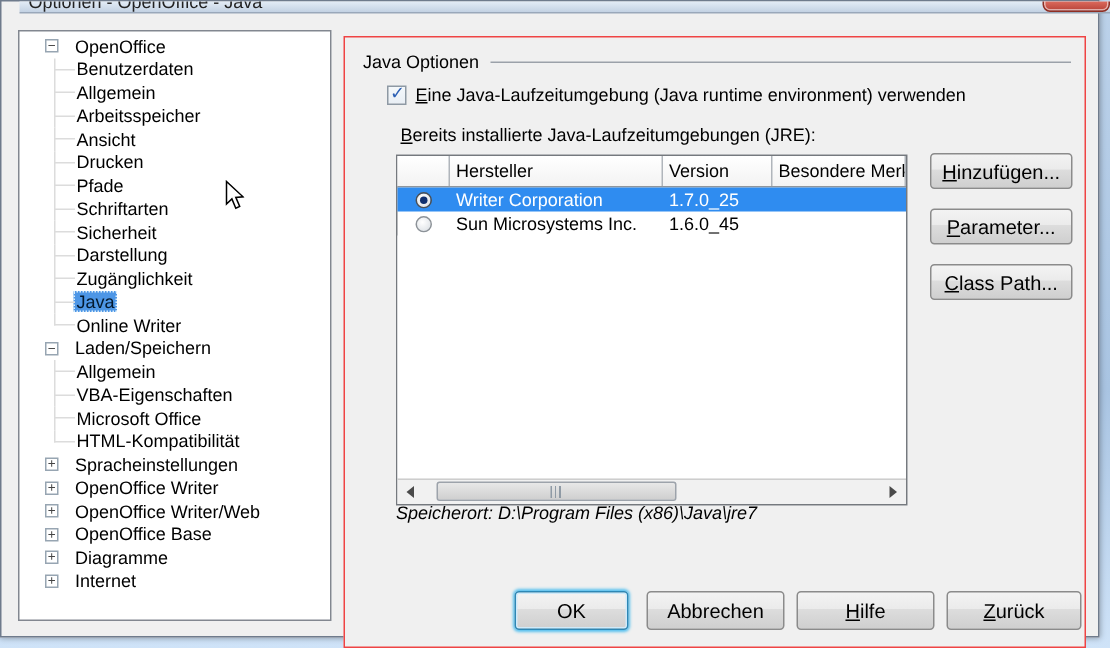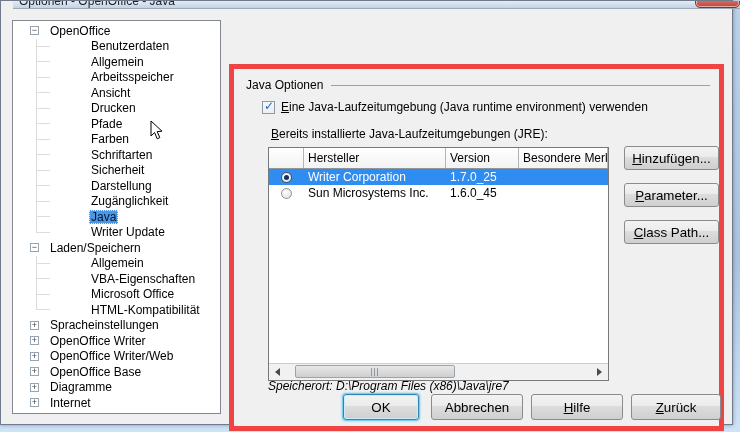--- a/index.html
+++ b/index.html
@@ -20,30 +20,30 @@
     border:1px solid #8e2f24; border-radius:0 0 5px 5px; box-shadow:inset 0 0 0 1px rgba(255,255,255,.55); }
 
   
   .tree-panel { position:absolute; left:11px; top:19px; width:209px; height:394px;
     background:#fff; border:1px solid #828790; overflow:hidden; padding-top:2px; }
   .trow { position:relative; height:15.5px; display:flex; align-items:center; white-space:nowrap; }
   .expander { display:inline-block; width:9px; height:9px; border:1px solid #97a5b2; background:#fff;
     font-size:9px; line-height:7px; text-align:center; color:#444; flex:0 0 9px; }
   .lv0 .expander { margin-left:17px; }
   .lv0 .tlabel { margin-left:9px; }
-  .lv1 .tlabel { margin-left:76px; }
+  .lv1 .tlabel { margin-left:36px; }
   .tlabel { padding:0 2px; }
   .tlabel.sel { background:#4d96e6; color:#04192e; outline:1px dotted #dceefb; outline-offset:-1px;text-align:center; }
   .vline { position:absolute; left:23px; top:0; height:100%; border-left:1px solid #dcdcdc; }
   .last .vline { height:8px; }
   .hstub { position:absolute; left:23px; top:7px; width:14px; border-top:1px solid #dcdcdc; }
 
   
-  .frame { position:absolute; left:228px; top:23px; width:495px; height:367px;
-    border:5px solid #ef4444; background:#f0f0f0;margin-top:40px; }
+  .frame { position:absolute; left:228px; top:23px; width:495px; height:408px;
+    border:1px solid #ef4444; background:#f0f0f0; }
   .ghead { position:absolute; left:12px; right:9px; top:9px; display:flex; align-items:center; gap:8px; }
   .ghead .rule { flex:1; border-top:1px solid #9ba1a9; margin-top:1px; }
 
   .chkrow { position:absolute; left:28px; top:31px; display:flex; align-items:center; gap:6px; }
   .checkbox { width:13px; height:13px; background:linear-gradient(180deg,#f4f8fb,#e9eff5);
     border:1px solid #8e99a4; position:relative; }
   .checkbox .mark { position:absolute; left:1px; top:-3px; font-size:12px; font-weight:bold; color:#2b5fb4; }
 
   .jre-label { position:absolute; left:37px; top:58px; }
 
@@ -137,25 +137,20 @@
           <span class="tlabel">Drucken</span>
         </div>
         <div class="trow lv1">
           <span class="vline"></span>
           <span class="hstub"></span>
           <span class="tlabel">Pfade</span>
         </div>
         <div class="trow lv1">
           <span class="vline"></span>
           <span class="hstub"></span>
-          <span class="tlabel">Farben</span>
-        </div>
-        <div class="trow lv1">
-          <span class="vline"></span>
-          <span class="hstub"></span>
           <span class="tlabel">Schriftarten</span>
         </div>
         <div class="trow lv1">
           <span class="vline"></span>
           <span class="hstub"></span>
           <span class="tlabel">Sicherheit</span>
         </div>
         <div class="trow lv1">
           <span class="vline"></span>
           <span class="hstub"></span>
@@ -167,21 +162,21 @@
           <span class="tlabel">Zugänglichkeit</span>
         </div>
         <div class="trow lv1">
           <span class="vline"></span>
           <span class="hstub"></span>
           <span class="tlabel sel">Java</span>
         </div>
         <div class="trow lv1 last">
           <span class="vline"></span>
           <span class="hstub"></span>
-          <span class="tlabel">Writer Update</span>
+          <span class="tlabel">Online Writer</span>
         </div>
         <div class="trow lv0">
           <span class="expander">−</span>
           <span class="tlabel">Laden/Speichern</span>
         </div>
         <div class="trow lv1">
           <span class="vline"></span>
           <span class="hstub"></span>
           <span class="tlabel">Allgemein</span>
         </div>

